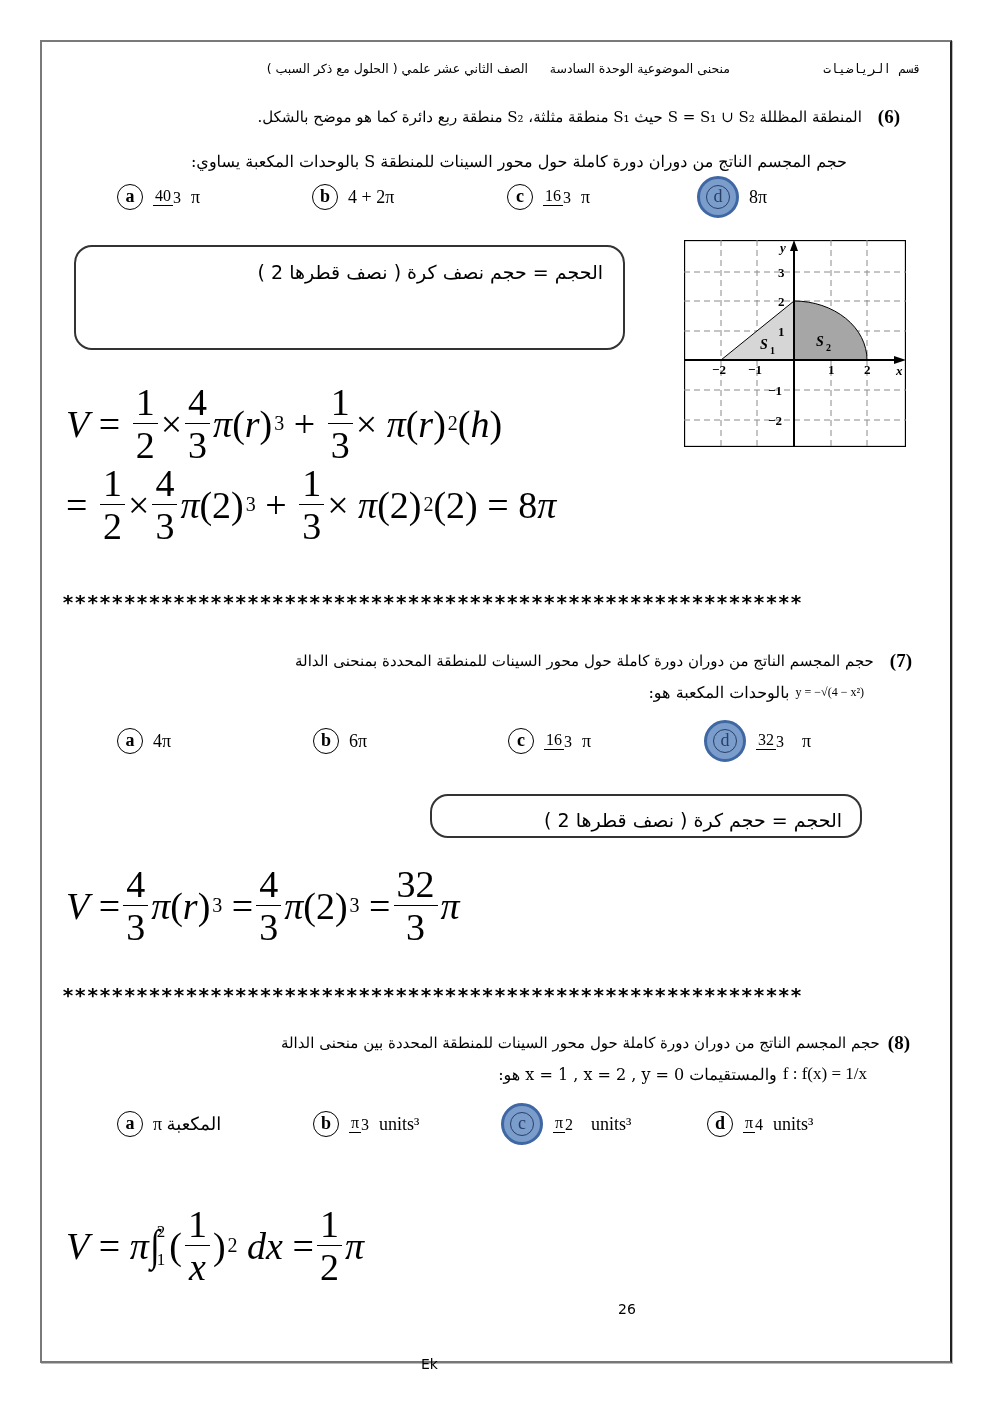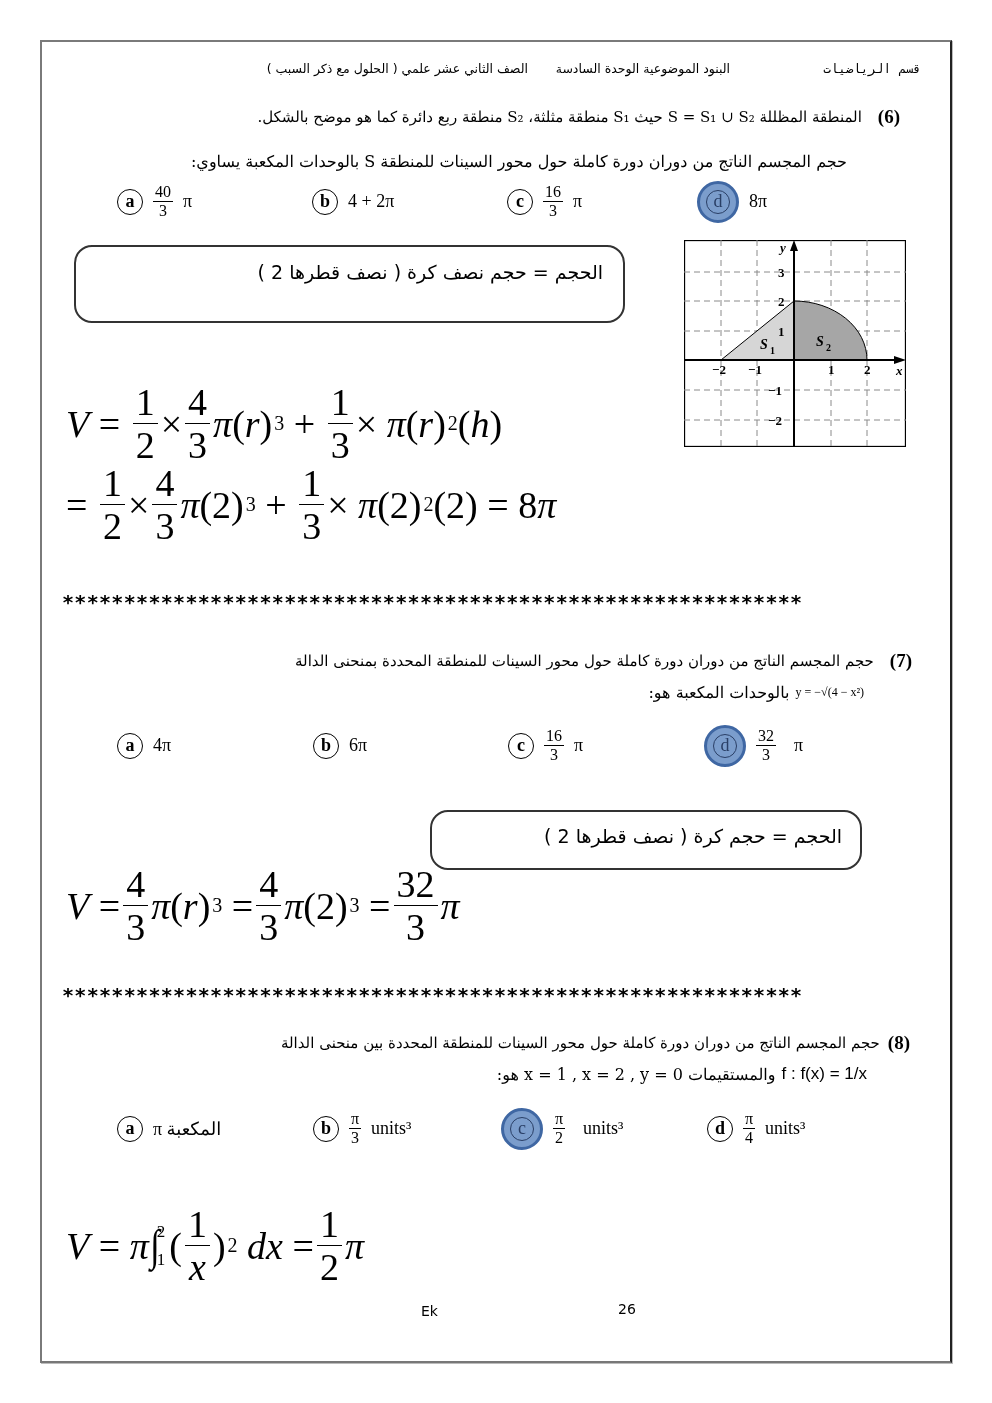--- a/index.html
+++ b/index.html
@@ -8,40 +8,40 @@
     .abs { position: absolute; }
     .hdr { font-family: "DejaVu Sans", sans-serif; font-size: 12.5px; top: 61px; direction: rtl; white-space: nowrap; }
     .ar { direction: rtl; font-family: "DejaVu Serif", serif; white-space: nowrap; }
     .q-title { font-size: 15px; }
     .q-sub { font-size: 16px; }
     .qnum { font-family: "Liberation Serif", serif; font-weight: bold; font-size: 19px; }
     .opt { display: flex; align-items: center; gap: 10px; font-family: "Liberation Serif", serif; font-size: 18px; }
     .opt-circle { width: 26px; height: 26px; border: 1.6px solid #000; border-radius: 50%; display: flex; align-items: center; justify-content: center; font-weight: bold; font-size: 18px; box-sizing: border-box; line-height: 1; padding-bottom: 2px; }
     .opt-circle.sel { width: 42px; height: 42px; border: 3px solid #3f67a3; background: #7b9dcc; position: relative; margin: -8px; font-weight: normal; color: #2a3f66; }
     .opt-circle.sel::after { content: ""; position: absolute; left: 6px; top: 6px; right: 6px; bottom: 6px; border: 1px solid #2a3f66; border-radius: 50%; }
-    .frac { display: inline-flex; flex-direction: column; align-items: center; vertical-align: middle; line-height: 1; font-size: 16px; }
+    .frac { display: inline-flex; flex-direction: row; align-items: center; vertical-align: middle; line-height: 1; font-size: 16px; }
     .frac .num { border-bottom: 1px solid #000; padding: 0 2px 1px; }
     .frac .den { padding-top: 1px; }
     .note-box { border: 2px solid #333; border-radius: 18px; box-sizing: border-box; font-family: "DejaVu Sans", sans-serif; direction: rtl; font-size: 19px; line-height: 1.45; }
     .math { font-family: "Liberation Serif", serif; font-size: 38px; display: flex; align-items: center; white-space: nowrap; }
     .math i { font-style: italic; }
     .mfrac { display: inline-flex; flex-direction: column; align-items: center; line-height: 1; margin: 0 3px; }
     .mfrac .n { border-bottom: 1.5px solid #000; padding: 0 3px 2px; }
     .mfrac .d { padding-top: 2px; }
     .sup { font-size: 20px; vertical-align: 18px; margin-left: 2px; }
     .stars { font-family: "DejaVu Sans Mono", monospace; font-size: 20px; font-weight: bold; letter-spacing: 0.3px; left: 62px; white-space: nowrap; }
     .footer-txt { font-family: "DejaVu Sans", sans-serif; font-size: 14px; }
   </style>
 </head>
 <body>
 
 <div class="page-frame"></div>
 
 <div class="abs hdr" style="right:71px;font-family:Liberation Mono, monospace;">قسم الرياضيات</div>
-<div class="abs hdr" style="right:262px;">البنود الموضوعية الوحدة السادسة</div>
+<div class="abs hdr" style="right:262px;">منحنى الموضوعية الوحدة السادسة</div>
 <div class="abs hdr" style="right:464px;">الصف الثاني عشر علمي ( الحلول مع ذكر السبب )</div>
 
 <div class="abs" style="right:92px; top:106px; display:flex; direction:rtl; gap:16px; align-items:center;">
   <span class="qnum">(6)</span>
   <span class="ar q-title">المنطقة المظللة S = S₁ ∪ S₂ حيث S₁ منطقة مثلثة، S₂ منطقة ربع دائرة كما هو موضح بالشكل.</span>
 </div>
 <div class="abs ar q-sub" style="right:145px; top:152px;">حجم المجسم الناتج من دوران دورة كاملة حول محور السينات للمنطقة S بالوحدات المكعبة يساوي:</div>
 
 <div class="abs" style="left:117px; top:184px; display:flex;">
   <div class="opt" style="width:195px;">
@@ -63,21 +63,21 @@
         <span class="den">3</span>
       </span>
       <span>π</span>
   </div>
   <div class="opt" style="gap:18px;">
     <span class="opt-circle sel">d</span>
     <span>8π</span>
   </div>
 </div>
 
-<div class="abs note-box" style="left:74px; top:245px; width:551px; height:78px; padding:12px 20px 0 0;">
+<div class="abs note-box" style="left:74px; top:245px; width:551px; height:105px; padding:12px 20px 0 0;">
   <div>الحجم = حجم نصف كرة ( نصف قطرها 2 )</div>
 </div>
 
 <svg class="abs" style="left:684px; top:240px;" width="222" height="207" viewBox="0 0 222 207">
   <rect x="0.5" y="0.5" width="221" height="206" fill="#fff" stroke="#000" stroke-width="1.3"></rect>
   <g stroke="#8a8a8a" stroke-width="1" stroke-dasharray="6,4">
     <line x1="37" y1="0" x2="37" y2="207"></line>
     <line x1="73" y1="0" x2="73" y2="207"></line>
     <line x1="147" y1="0" x2="147" y2="207"></line>
     <line x1="183" y1="0" x2="183" y2="207"></line>
@@ -170,21 +170,21 @@
   <div class="opt" style="gap:18px;">
     <span class="opt-circle sel">d</span>
     <span class="frac">
         <span class="num">32</span>
         <span class="den">3</span>
       </span>
       <span>π</span>
   </div>
 </div>
 
-<div class="abs note-box" style="left:430px; top:794px; width:432px; height:60px; padding:11px 18px 0 0;margin-top:16px;">
+<div class="abs note-box" style="left:430px; top:794px; width:432px; height:44px; padding:11px 18px 0 0;">
   <div>الحجم = حجم كرة ( نصف قطرها 2 )</div>
 </div>
 
 <div class="abs math" style="left:66px; top:865px;">
   <i>V</i>&nbsp;=<span class="mfrac">
       <span class="n">4</span>
       <span class="d">3</span>
     </span><i>π</i>(<i>r</i>)<span class="sup">3</span>&nbsp;=<span class="mfrac">
       <span class="n">4</span>
       <span class="d">3</span>
@@ -194,21 +194,21 @@
     </span><i>π</i>
 </div>
 
 <div class="abs stars" style="top:983px;">************************************************************</div>
 
 <div class="abs" style="right:82px; top:1032px; display:flex; direction:rtl; gap:8px; align-items:center;">
   <span class="qnum">(8)</span>
   <span class="ar q-title">حجم المجسم الناتج من دوران دورة كاملة حول محور السينات للمنطقة المحددة بين منحنى الدالة</span>
 </div>
 <div class="abs" style="right:125px; top:1064px; display:flex; direction:rtl; gap:6px; align-items:center;">
-  <span style="font-family:Liberation Sans, sans-serif; font-size:17px; direction:ltr;">f : f(x) = 1/x</span>
+  <span style="font-family:Liberation Serif, serif; font-size:17px; direction:ltr;">f : f(x) = 1/x</span>
   <span class="ar q-sub">والمستقيمات x = 1 , x = 2 , y = 0 هو:</span>
 </div>
 
 <div class="abs" style="left:117px; top:1111px; display:flex;">
   <div class="opt" style="width:196px;">
     <span class="opt-circle">a</span>
     <span>π المكعبة</span>
   </div>
   <div class="opt" style="width:196px;">
     <span class="opt-circle">b</span>
@@ -242,14 +242,14 @@
       <span>1</span>
     </span>(<span class="mfrac">
       <span class="n">1</span>
       <span class="d"><i>x</i></span>
     </span>)<span class="sup">2</span>&nbsp;<i>dx</i>&nbsp;=<span class="mfrac">
       <span class="n">1</span>
       <span class="d">2</span>
     </span><i>π</i>
 </div>
 
-<div class="abs footer-txt" style="left:421px; top:1303px;">Ek</div>
+<div class="abs footer-txt" style="left:421px; top:1356px;">Ek</div>
 <div class="abs footer-txt" style="left:618px; top:1301px;">26</div>
 
 </body></html>

